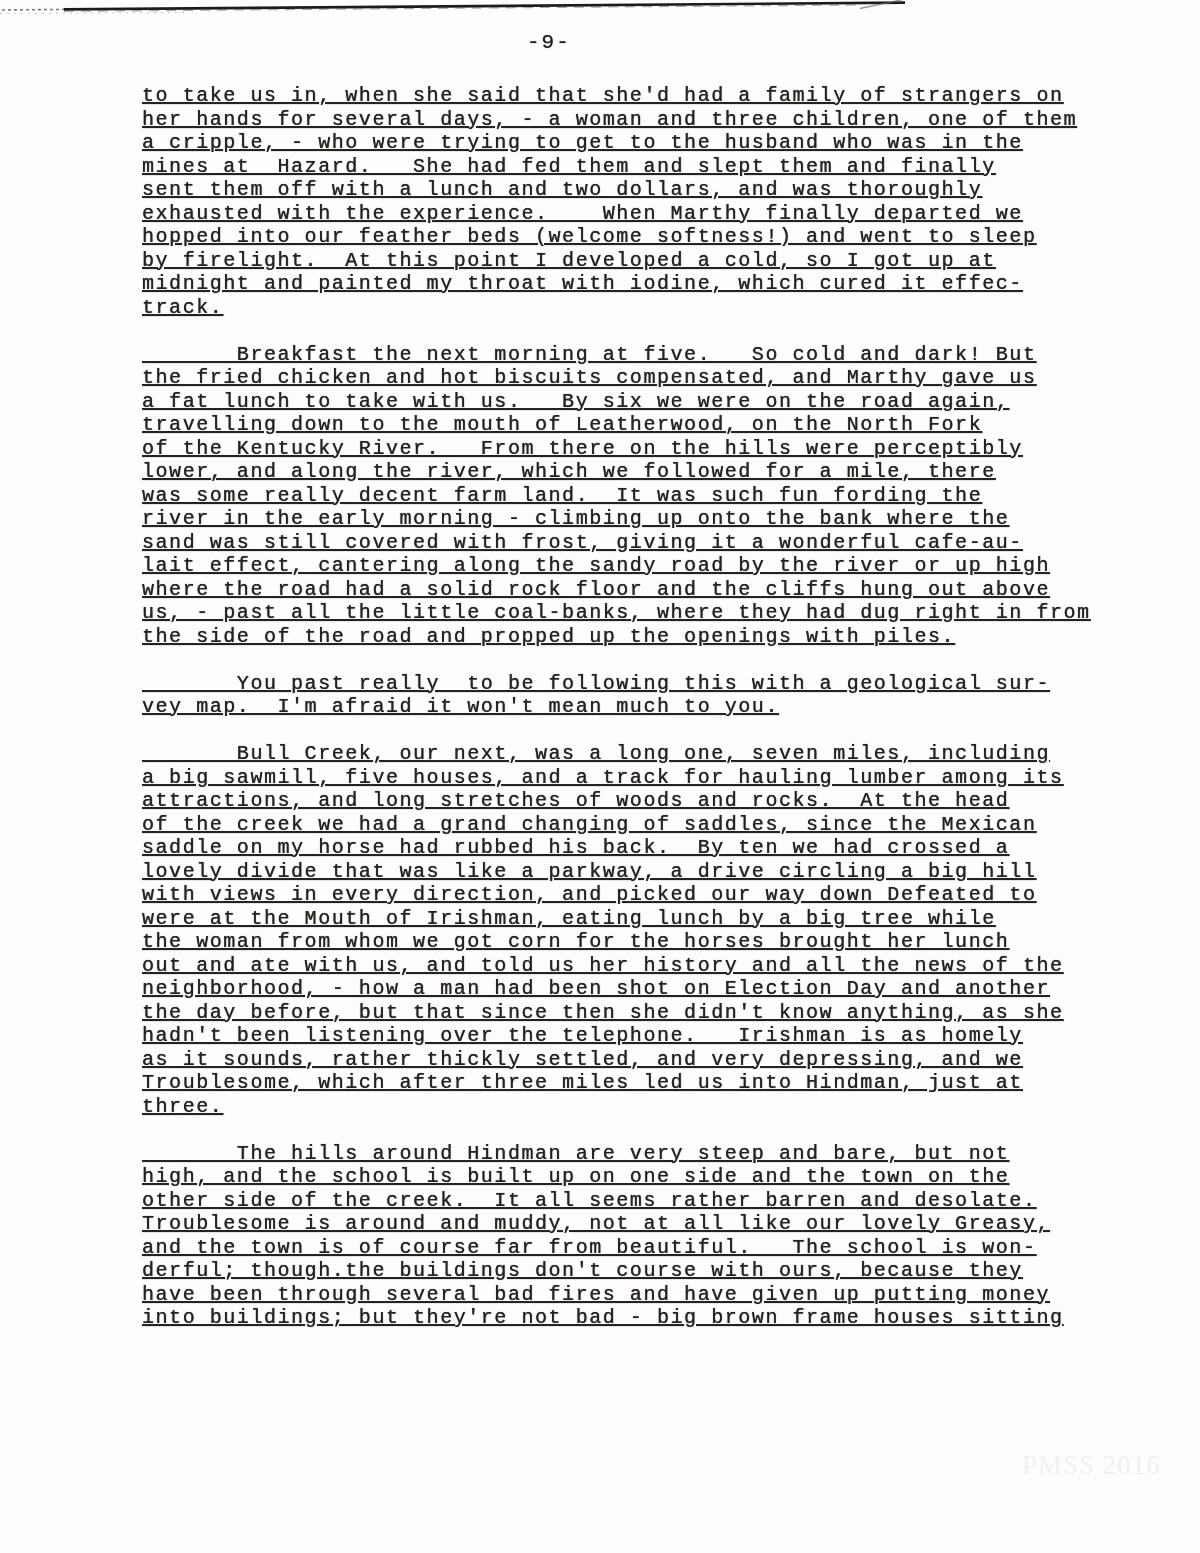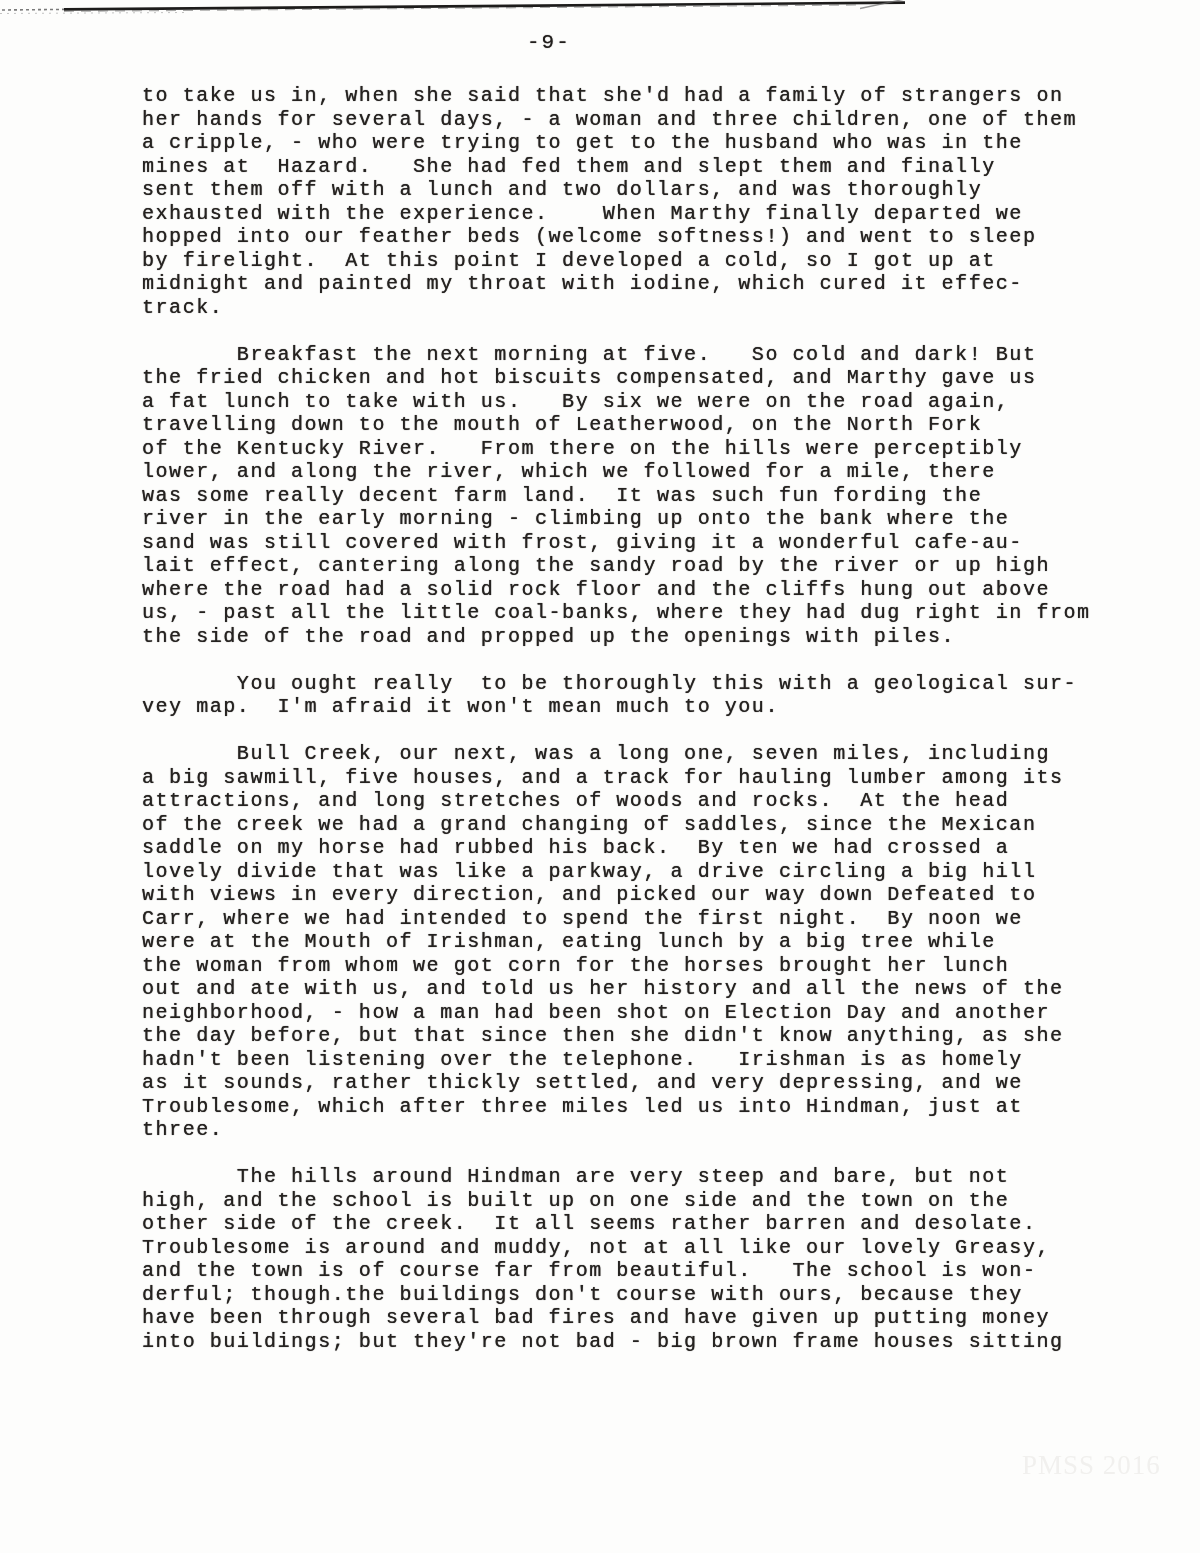--- a/index.html
+++ b/index.html
@@ -40,20 +40,21 @@
     top: 84px;
     width: 1010px;
     color: #252220;
     font-size: 20px;
     line-height: 23.5px;
     letter-spacing: 1.55px;
     text-shadow: 0 0 0.9px rgba(25,22,20,0.8), 0.4px 0.4px 0 rgba(40,35,30,0.28);
   }
   .paragraph {
     margin: 0 0 23.5px 0;
+    text-decoration: underline;
   }
   .line {
     white-space: pre;
     height: 23.5px;
   }
   .watermark {
     position: absolute;
     left: 1022px;
     top: 1450px;
     font-family: "Liberation Serif", "DejaVu Serif", serif;
@@ -100,32 +101,31 @@
         <div class="line">lower, and along the river, which we followed for a mile, there</div>
         <div class="line">was some really decent farm land.  It was such fun fording the</div>
         <div class="line">river in the early morning - climbing up onto the bank where the</div>
         <div class="line">sand was still covered with frost, giving it a wonderful cafe-au-</div>
         <div class="line">lait effect, cantering along the sandy road by the river or up high</div>
         <div class="line">where the road had a solid rock floor and the cliffs hung out above</div>
         <div class="line">us, - past all the little coal-banks, where they had dug right in from</div>
         <div class="line">the side of the road and propped up the openings with piles.</div>
       </div>
       <div class="paragraph">
-        <div class="line">       You ought really  to be thoroughly this with a geological sur-</div>
+        <div class="line">       You past really  to be following this with a geological sur-</div>
         <div class="line">vey map.  I'm afraid it won't mean much to you.</div>
       </div>
       <div class="paragraph">
         <div class="line">       Bull Creek, our next, was a long one, seven miles, including</div>
         <div class="line">a big sawmill, five houses, and a track for hauling lumber among its</div>
         <div class="line">attractions, and long stretches of woods and rocks.  At the head</div>
         <div class="line">of the creek we had a grand changing of saddles, since the Mexican</div>
         <div class="line">saddle on my horse had rubbed his back.  By ten we had crossed a</div>
         <div class="line">lovely divide that was like a parkway, a drive circling a big hill</div>
         <div class="line">with views in every direction, and picked our way down Defeated to</div>
-        <div class="line">Carr, where we had intended to spend the first night.  By noon we</div>
         <div class="line">were at the Mouth of Irishman, eating lunch by a big tree while</div>
         <div class="line">the woman from whom we got corn for the horses brought her lunch</div>
         <div class="line">out and ate with us, and told us her history and all the news of the</div>
         <div class="line">neighborhood, - how a man had been shot on Election Day and another</div>
         <div class="line">the day before, but that since then she didn't know anything, as she</div>
         <div class="line">hadn't been listening over the telephone.   Irishman is as homely</div>
         <div class="line">as it sounds, rather thickly settled, and very depressing, and we</div>
         <div class="line">Troublesome, which after three miles led us into Hindman, just at</div>
         <div class="line">three.</div>
       </div>

